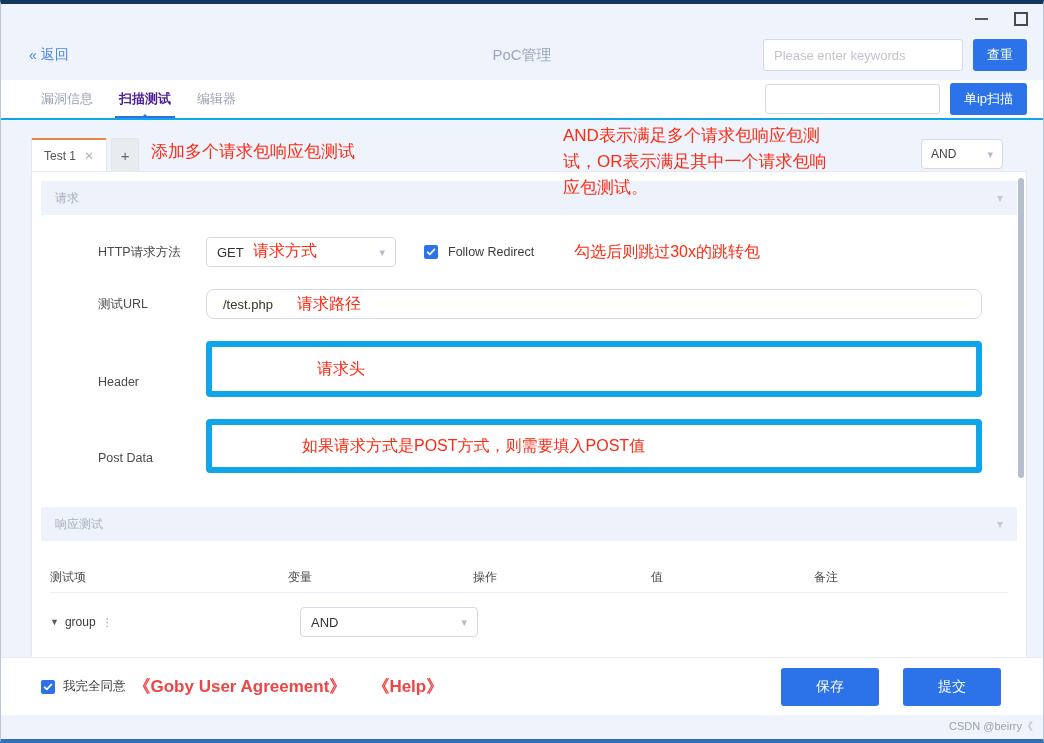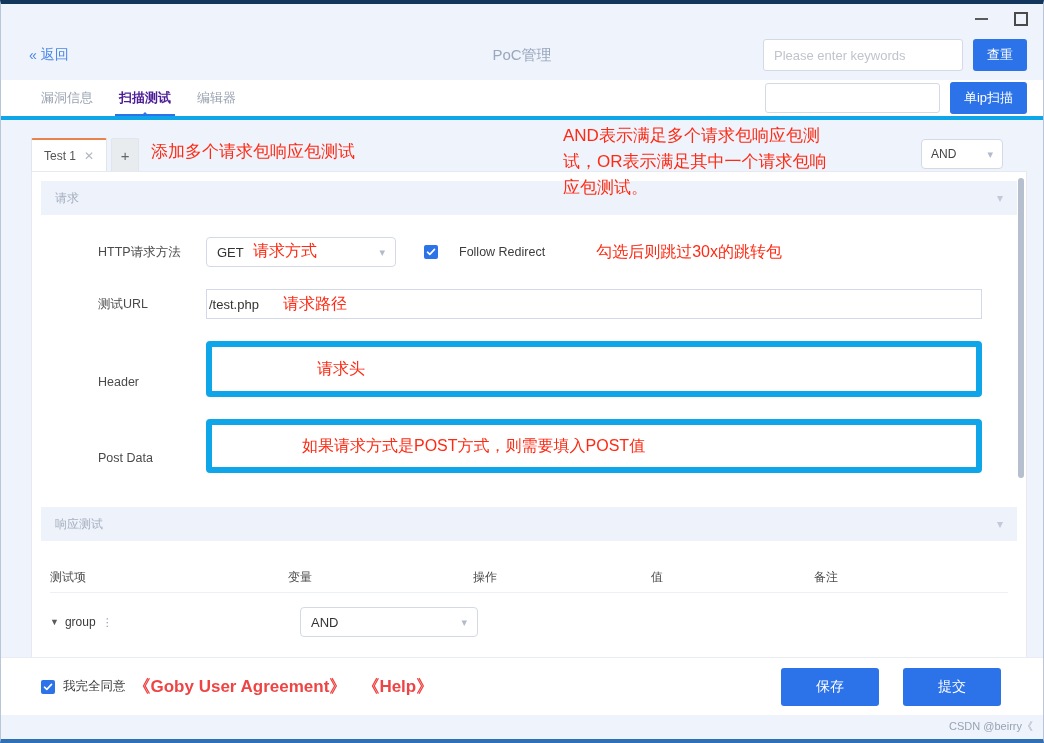--- a/index.html
+++ b/index.html
@@ -54,21 +54,21 @@
   .search-input::placeholder { color: #c0c4cc; }
   .btn-blue {
     background: #2c72e8; color: #fff; border: none; border-radius: 3px;
     height: 32px; padding: 0 14px; font-size: 13px; cursor: pointer;
     font-family: "Liberation Sans", sans-serif;
   }
 
   
   .tabbar {
     position: absolute; top: 76px; left: 0; right: 0; height: 40px;
-    background: #fff; border-bottom: 4px solid #0ea5e9;
+    background: #fff; border-bottom: 2px solid #0ea5e9;
     display: flex; align-items: center;
   }
   .tabs { display: flex; align-items: center; gap: 6px; margin-left: 30px; height: 100%; }
   .tab {
     font-size: 13px; color: #9aa3b2; padding: 0 10px; height: 100%;
     display: flex; align-items: center; cursor: pointer; position: relative;
   }
   .tab.active { color: #4c1d95; font-weight: bold; }
   .tab.active:after {
     content: ""; position: absolute; left: 6px; right: 6px; bottom: 0;
@@ -138,33 +138,33 @@
   .form-label {
     width: 160px; padding-left: 52px; font-size: 12.5px; color: #4a4a4a;
     line-height: 30px; flex: none;
   }
   .select-box {
     width: 190px; height: 30px; border: 1px solid #d3dae6; border-radius: 4px;
     display: flex; align-items: center; padding: 11px 10px; font-size: 13px; color: #333;
     background: #fff; cursor: pointer; position: relative;
   }
   .text-input {
-    height: 30px; border: 1px solid #d3dae6; border-radius: 0;
-    padding: 0 2px; font-size: 13px; color: #333; background: #fff;
+    height: 30px; border: 1px solid #d3dae6; border-radius: 8px;
+    padding: 0 16px; font-size: 13px; color: #333; background: #fff;
     display: flex; align-items: center; width: 100%;
   }
   .textarea {
     border: 6px solid #0ea5e9; border-radius: 4px; background: #fff;
     width: 100%; display: flex; align-items: center; padding-left: 10px;
   }
   .ta-h56 { height: 56px; }
   .ta-h54 { height: 54px; }
   .grow { flex: 1; padding-right: 30px; }
 
-  .checkwrap { display: flex; align-items: center; gap: 21px; margin-left: 28px; height: 30px; }
+  .checkwrap { display: flex; align-items: center; gap: 10px; margin-left: 28px; height: 30px; }
   .cbox {
     width: 14px; height: 14px; background: #2c72e8; border-radius: 2px;
     display: flex; align-items: center; justify-content: center; cursor: pointer;
   }
   .cbox svg { display: block; }
   .check-label { font-size: 12.5px; color: #3c3c3c; }
 
   .annot-inline { color: #fe2a13; font-size: 16px; white-space: nowrap; }
   .annot-method { position: absolute; left: 46px; top: 3px; }
   .annot-url { margin-left: 24px; }
@@ -352,21 +352,21 @@
 
   <div class="footer">
     <div class="agree">
       <span class="cbox">
         <svg width="10" height="10" viewBox="0 0 10 10">
             <path d="M1.5 5.2 L3.8 7.4 L8.5 2.4" stroke="#fff" stroke-width="1.6" fill="none" stroke-linecap="round" stroke-linejoin="round"></path>
           </svg>
       </span>
       <span class="agree-txt">我完全同意</span>
       <span class="agree-link">《Goby User Agreement》</span>
-      <span class="agree-link" style="margin-left:8px">《Help》</span>
+      <span class="agree-link" style="margin-left:18px">《Help》</span>
     </div>
     <div class="footer-btns">
       <button class="big-btn">保存</button>
       <button class="big-btn">提交</button>
     </div>
   </div>
 
   <div class="watermark">CSDN @beirry《</div>
 </div>
 

